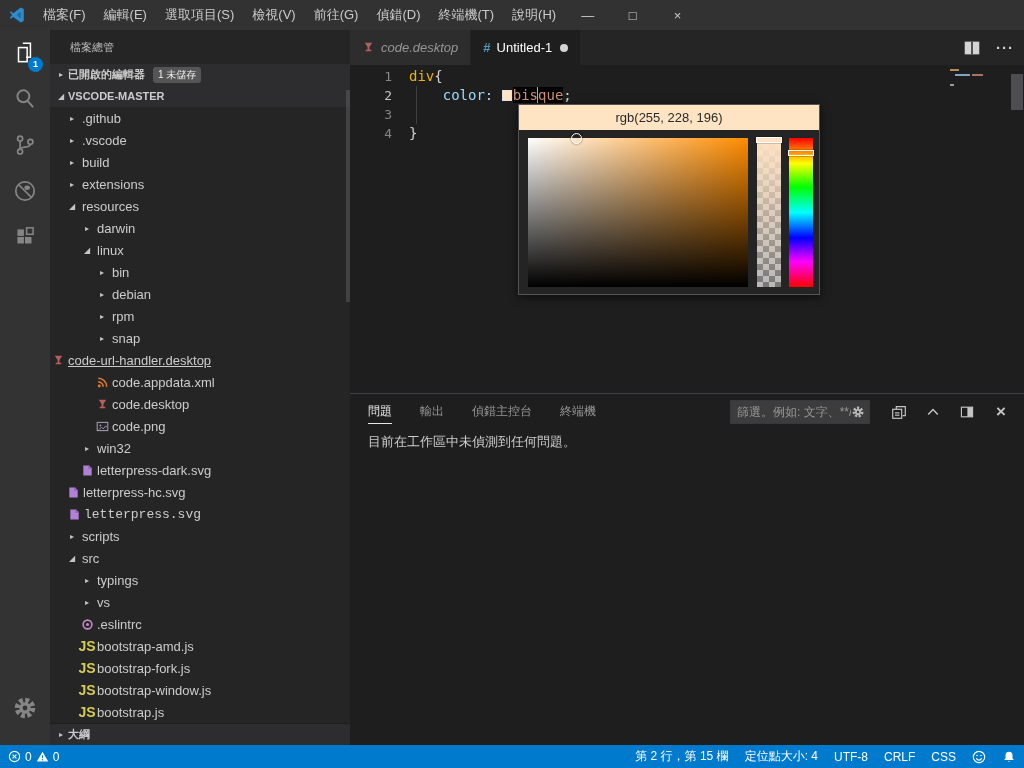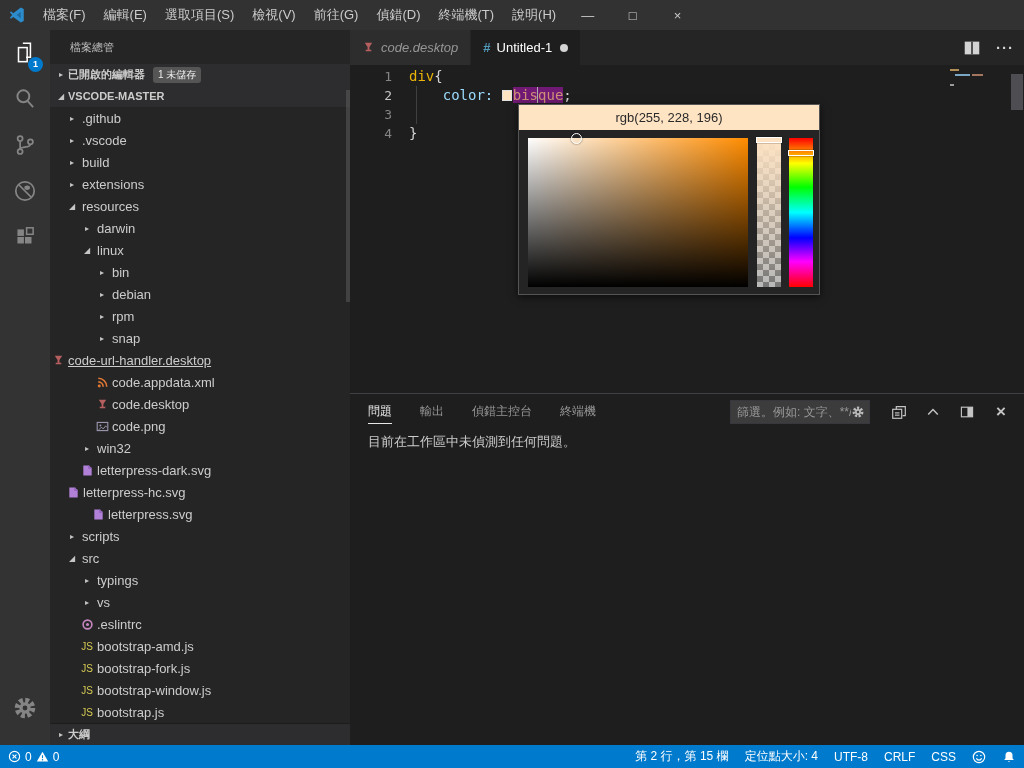--- a/index.html
+++ b/index.html
@@ -42,21 +42,21 @@
   .section-row .twisty { width:14px; text-align:center; font-size:8px; color:#c5c5c5; }
   .sb-badge { margin-left:8px; background:#555555; color:#eeeeee; font-size:10px; font-weight:normal;
     border-radius:3px; padding:1px 5px; }
   #tree { flex:0 0 auto; }
   .tree-row { height:22px; display:flex; align-items:center; font-size:13px; color:#cccccc;
     white-space:nowrap; cursor:default; }
   .tree-row .slot { width:16px; flex:0 0 auto; display:flex; align-items:center;
     justify-content:center; }
   .tree-row .twisty { font-size:8px; color:#c5c5c5; }
   .tree-row .label { margin-left:2px; }
-  .js-badge { color:#d7cc52; font-weight:normal; font-size:10px; letter-spacing:0; }
+  .js-badge { color:#d7cc52; font-weight:bold; font-size:14px; letter-spacing:0; }
   .outline-row { margin-top:auto; border-top:1px solid #1d1d1d; }
   .sb-scroll { position:absolute; right:0; top:60px; width:4px; height:212px;
     background:rgba(121,121,121,0.35); }
 
   
   .editor-col { flex:1; display:flex; flex-direction:column; min-width:0; }
   .tabbar { height:35px; background:#252526; display:flex; align-items:stretch; position:relative; }
   .tab { display:flex; align-items:center; padding:0 12px; font-size:13px; color:#969696;
     background:#2d2d2d; border-right:1px solid #252526; min-width:0; }
   .tab .tab-icon { margin-right:6px; display:flex; align-items:center; }
@@ -71,21 +71,21 @@
   .code-line { display:flex; height:19px; line-height:19px;
     font-family:"DejaVu Sans Mono","Liberation Mono",monospace; font-size:14px; }
   #code-lines { padding-top:2px; }
   .ln { width:42px; text-align:right; color:#858585; font-size:13px; flex:0 0 auto; }
   .ln.active { color:#c6c6c6; }
   .lt { margin-left:17px; white-space:pre; color:#d4d4d4; }
   .tok-selector { color:#eab308; }
   .tok-property { color:#9cdcfe; }
   .tok-value { color:#ce9178; }
   .tok-punct { color:#d4d4d4; }
-  .tok-sel { background:#701a75; }
+  .tok-sel { background:#000000; }
   .swatch { display:inline-block; width:10px; height:11px; background:#ffe4c4;
     border:1px solid #e0e0e0; vertical-align:-1px; margin-right:1px; }
   .cursor { display:inline-block; width:2px; height:16px; background:#aeafad;
     vertical-align:-3px; margin:0 -1px; }
   .indent-guide { position:absolute; left:66px; top:21px; width:1px; height:38px; background:#404040; }
 
   .minimap { position:absolute; top:0; right:14px; width:62px; height:100%; }
   .mm-bar { position:absolute; height:2px; }
   .scrollbar { position:absolute; top:0; right:0; width:14px; height:100%; }
   .scroll-thumb { position:absolute; top:9px; right:1px; width:12px; height:36px; background:#4e4e52; }
@@ -345,21 +345,21 @@
           </div>
           <div class="tree-row" style="padding-left: 15px;">
             <span class="slot">
               <svg width="13" height="13" viewBox="0 0 14 14">
                 <path d="M2.5 1.5 h6 l3 3 v8 h-9 Z" fill="#b180d7"></path>
                 <path d="M8.5 1.5 v3 h3" fill="none" stroke="#8e5cb8" stroke-width="1.2"></path>
               </svg>
             </span>
             <span class="label">letterpress-hc.svg</span>
           </div>
-          <div class="tree-row" style="padding-left: 40px;">
+          <div class="tree-row" style="padding-left: 16px; font-family: Liberation Mono, monospace;">
             <span class="slot">
               <svg width="13" height="13" viewBox="0 0 14 14">
                 <path d="M2.5 1.5 h6 l3 3 v8 h-9 Z" fill="#b180d7"></path>
                 <path d="M8.5 1.5 v3 h3" fill="none" stroke="#8e5cb8" stroke-width="1.2"></path>
               </svg>
             </span>
             <span class="label">letterpress.svg</span>
           </div>
           <div class="tree-row" style="padding-left: 14px;">
             <span class="slot">

